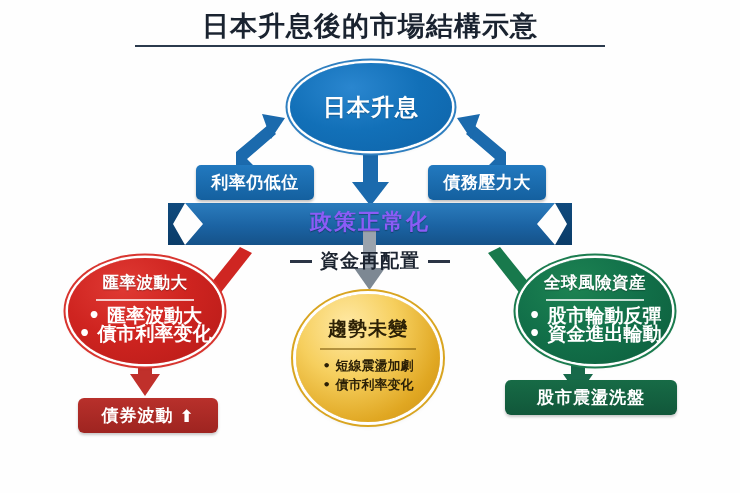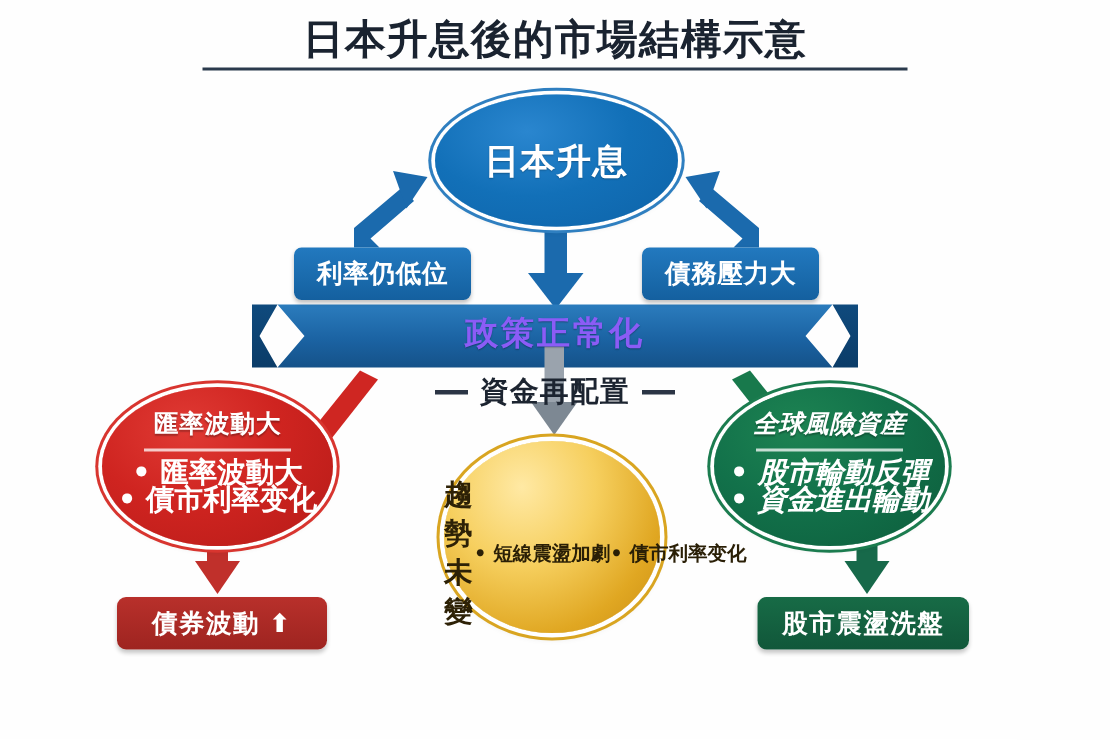--- a/index.html
+++ b/index.html
@@ -94,32 +94,31 @@
     font-size:19px;font-weight:bold;color:#fff;line-height:18px;
     font-family:"DejaVu Sans","Liberation Sans",sans-serif;
     white-space:nowrap;
   }
   #node-red{
     left:68px;top:258px;
     background:radial-gradient(ellipse at 36% 26%, #e03a34 0%, #cf2420 45%, #b61b18 100%);
     box-shadow:0 0 0 2.5px #fff, 0 0 0 4.5px #d8352f, 0 2px 5px rgba(0,0,0,.2);
   }
   #node-green{
-    left:476px;top:258px;
+    left:518px;top:258px;
     background:radial-gradient(ellipse at 36% 26%, #1d8352 0%, #12714a 45%, #0d5d3c 100%);
     box-shadow:0 0 0 2.5px #fff, 0 0 0 4.5px #1b7c4f, 0 2px 5px rgba(0,0,0,.2);
-    font-style:italic;
   }
 
   
   #node-gold{
     position:absolute;left:296px;top:294px;width:144px;height:128px;border-radius:50%;
     background:radial-gradient(ellipse at 36% 24%, #ffe9a4 0%, #f6cf5e 38%, #e0a722 72%, #c98c12 100%);
     box-shadow:0 0 0 3px #fff, 0 0 0 5px #d9a521, 0 2px 6px rgba(0,0,0,.22);
-    display:flex;flex-direction:row;align-items:center;justify-content:flex-start;
+    display:flex;flex-direction:column;align-items:center;justify-content:flex-start;
     padding-top:22px;box-sizing:border-box;
   }
   #node-gold .head{
     font-size:19px;font-weight:bold;color:#2d2106;letter-spacing:1px;
     font-family:"DejaVu Sans","Liberation Sans",sans-serif;
   }
   #node-gold .sep{width:96px;height:1.5px;background:rgba(120,85,10,.55);margin:6px 0 6px;}
   #node-gold .bul{
     font-size:13px;font-weight:bold;color:#2a1f06;line-height:19px;
     font-family:"DejaVu Sans","Liberation Sans",sans-serif;white-space:nowrap;
@@ -128,21 +127,21 @@
   
   .bottom-box{
     position:absolute;height:35px;border-radius:6px;box-sizing:border-box;
     box-shadow:0 2px 3px rgba(0,0,0,.22);
   }
   .bottom-box span{
     color:#fff;font-size:17px;font-weight:bold;letter-spacing:1px;
     font-family:"DejaVu Sans","Liberation Sans",sans-serif;white-space:nowrap;
   }
   #box-red{left:78px;top:398px;width:140px;background:linear-gradient(180deg,#b8302b 0%,#9e2420 100%);align-items:center;}
-  #box-green{left:505px;top:398px;width:141px;background:linear-gradient(180deg,#176b46 0%,#11573a 100%);}
+  #box-green{left:505px;top:380px;width:172px;background:linear-gradient(180deg,#176b46 0%,#11573a 100%);}
   .up-arrow-glyph{margin-left:6px;font-size:15px;}
 </style>
 </head>
 <body>
 
 <div id="stage">
 
   <div class="title">日本升息後的市場結構示意</div>
   <div class="title-rule"></div>
 

